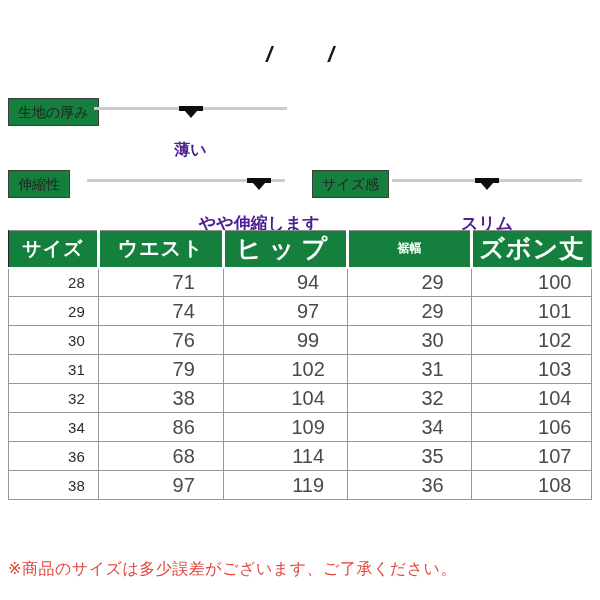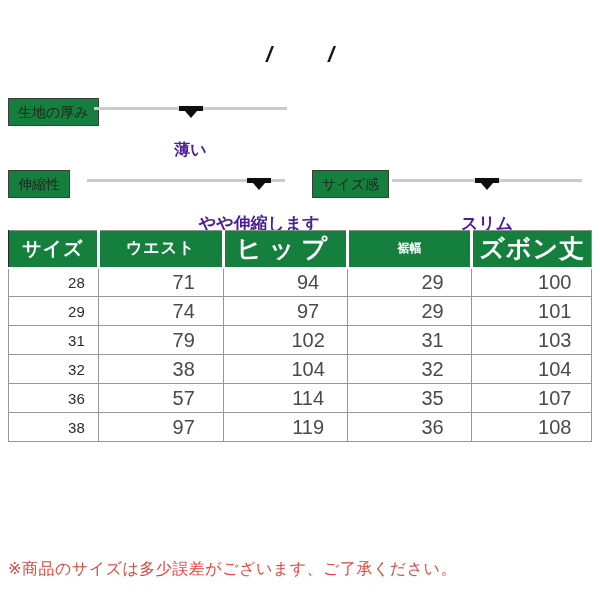--- a/index.html
+++ b/index.html
@@ -72,21 +72,21 @@
   .size-table col.c3 { width:21.3%; }
   .size-table col.c4 { width:21.4%; }
   .size-table col.c5 { width:20.5%; }
   .size-table th {
     background:#15803d; color:#ffffff; font-weight:700;
     height:37px; text-align:center; vertical-align:middle;
     border-left:3px solid #ffffff; border-bottom:2px solid #ffffff;
   }
   .size-table th:first-child { border-left:1px solid #24282b; }
   .size-table th:nth-child(1) { font-size:19px; letter-spacing:1px; }
-  .size-table th:nth-child(2) { font-size:16px; letter-spacing:1px; }
+  .size-table th:nth-child(2) { font-size:20px; letter-spacing:1px; }
   .size-table th:nth-child(3) { font-size:25px; letter-spacing:7px; }
   .size-table th:nth-child(4) { font-size:12px; }
   .size-table th:nth-child(5) { font-size:25px; letter-spacing:1px; }
   .size-table td {
     border:1px solid #979797;
     height:29px; text-align:center; vertical-align:middle;
     font-size:20px; color:#4a4a4a;padding-left:46px;
   }
   .size-table td:first-child { font-size:15px; color:#2b2b2b; }
 
@@ -157,36 +157,50 @@
           <td>100</td>
         </tr>
         <tr>
           <td>29</td>
           <td>74</td>
           <td>97</td>
           <td>29</td>
           <td>101</td>
         </tr>
         <tr>
+          <td>30</td>
+          <td>76</td>
+          <td>99</td>
+          <td>30</td>
+          <td>102</td>
+        </tr>
+        <tr>
           <td>31</td>
           <td>79</td>
           <td>102</td>
           <td>31</td>
           <td>103</td>
         </tr>
         <tr>
           <td>32</td>
           <td>38</td>
           <td>104</td>
           <td>32</td>
           <td>104</td>
         </tr>
         <tr>
+          <td>34</td>
+          <td>86</td>
+          <td>109</td>
+          <td>34</td>
+          <td>106</td>
+        </tr>
+        <tr>
           <td>36</td>
-          <td>57</td>
+          <td>68</td>
           <td>114</td>
           <td>35</td>
           <td>107</td>
         </tr>
         <tr>
           <td>38</td>
           <td>97</td>
           <td>119</td>
           <td>36</td>
           <td>108</td>

